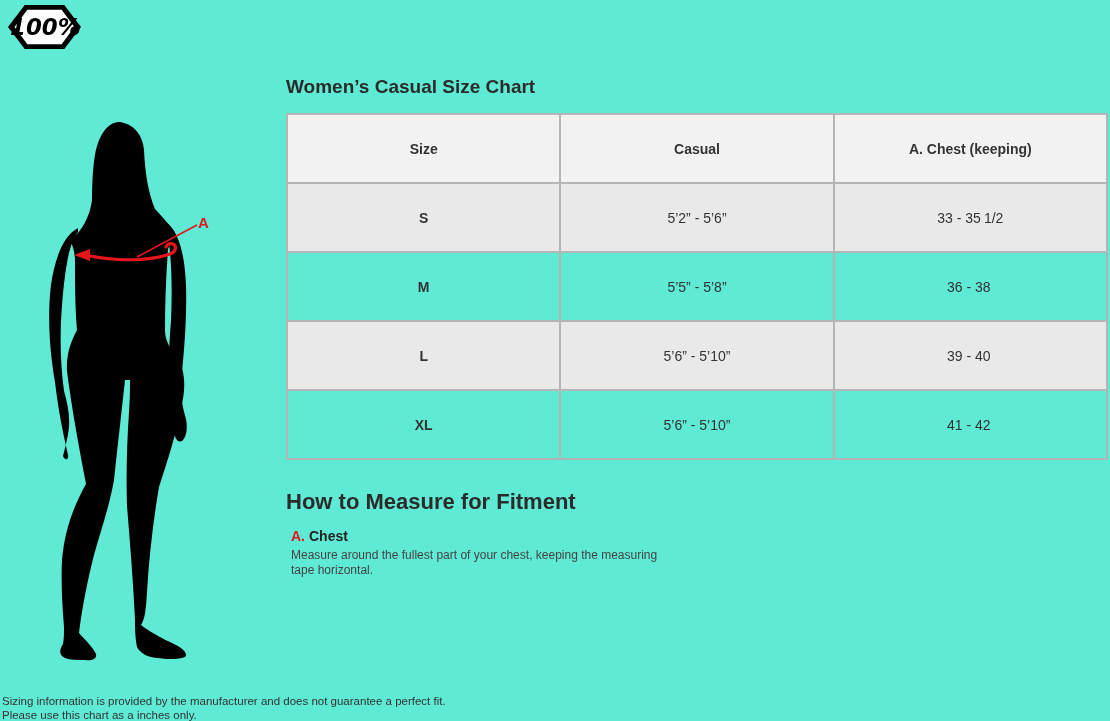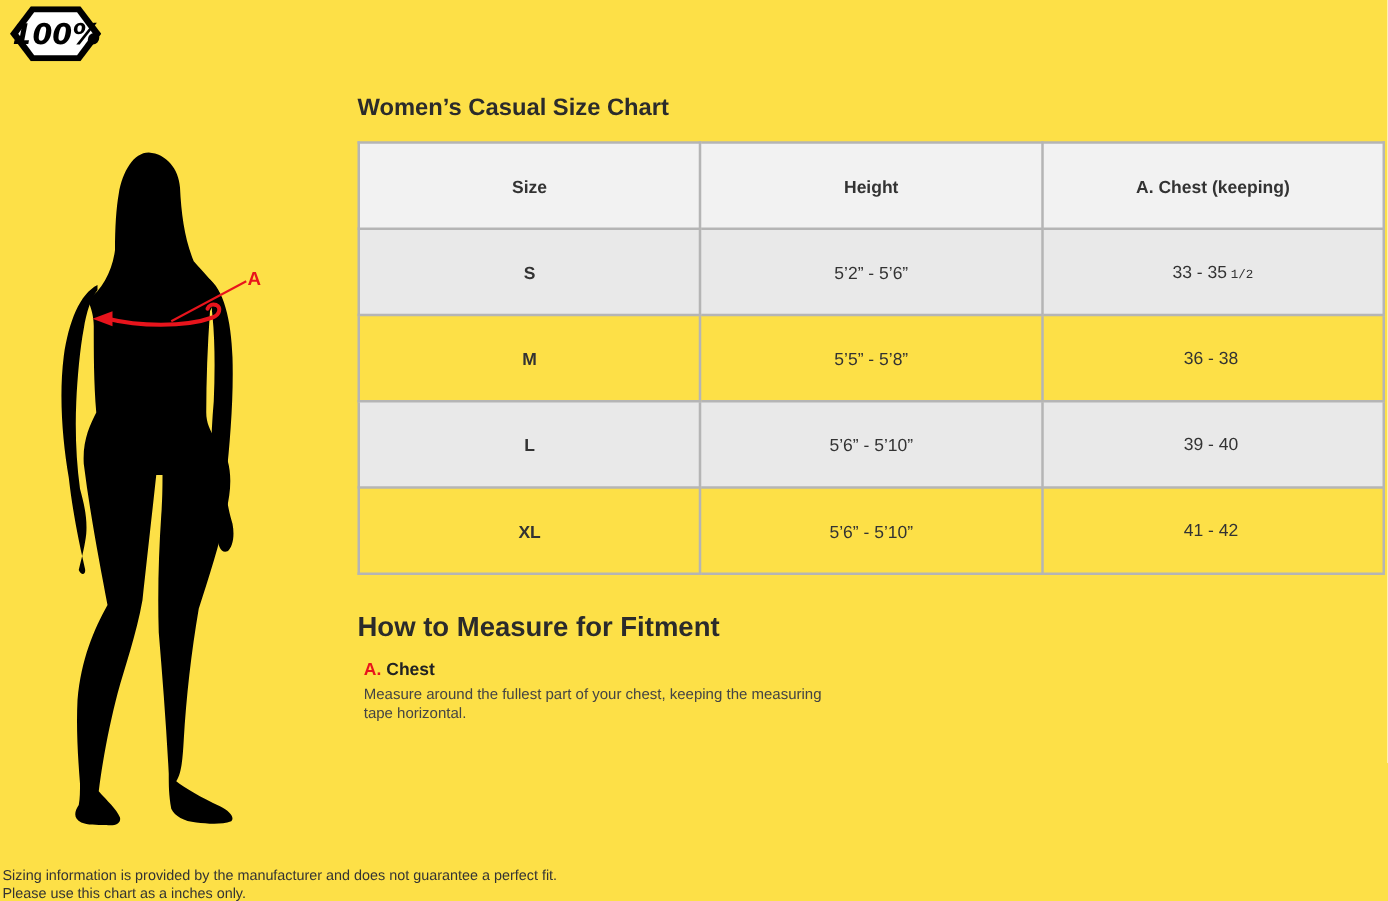--- a/index.html
+++ b/index.html
@@ -1,35 +1,35 @@
 <!DOCTYPE html>
 <html><head>
 <meta charset="utf-8">
 <style>
   html,body{margin:0;padding:0;background:#fff;font-family:"Liberation Sans",sans-serif;}
-  .page{position:relative;width:1110px;height:721px;background:#fde047;overflow:hidden;}
+  .page{position:relative;width:1110px;height:721px;background:#5eead4;overflow:hidden;}
 
   
   .logo{position:absolute;left:8px;top:5px;width:73px;height:44px;}
 
   
   .figure{position:absolute;left:30px;top:112px;width:235px;height:560px;}
 
   
   .content{position:absolute;left:286px;top:77px;width:673px;}
   h1.chart-title{margin:0;font-size:19px;line-height:20px;font-weight:bold;color:#2b2b2b;}
   table.size-chart{width:822px;margin-top:16px;border-collapse:collapse;table-layout:fixed;}
   table.size-chart th, table.size-chart td{
     border:2px solid #b5b5b5;height:37px;text-align:center;vertical-align:middle;
     font-size:14px;color:#333;padding:15px;}
   table.size-chart th{background:#f2f2f2;font-weight:bold;}
   table.size-chart tr.stripe td{background:#e9e9e9;}
   td.size-col{font-weight:bold;}
   td.val{font-size:14.5px;}
-  .frac{font-size:10px;margin-left:3px;font-family:Liberation Mono, monospace;}
+  .frac{font-size:14px;margin-left:3px;}
 
   h2.measure-title{margin:32px 0 0 0;font-size:22px;line-height:20px;font-weight:bold;color:#2b2b2b;}
   .measure-item{margin-top:15px;padding-left:5px;}
   .measure-label{color:#e8141c;font-weight:bold;font-size:14px;}
   .measure-name{color:#222;font-weight:bold;font-size:14px;margin-left:4px;}
   .measure-desc{margin:3px 0 0 0;font-size:12px;line-height:15px;color:#444;max-width:372px;}
 
   .footer{position:absolute;left:2px;top:694px;font-size:11.5px;line-height:14px;color:#333;}
 </style>
 </head>
@@ -118,21 +118,21 @@
   </svg>
 
   <div class="content">
 
     <h1 class="chart-title">Women’s Casual Size Chart</h1>
 
     <table class="size-chart">
       <thead>
         <tr>
           <th>Size</th>
-          <th>Height</th>
+          <th>Casual</th>
           <th>A. Chest (keeping)</th>
         </tr>
       </thead>
       <tbody>
         <tr class="stripe">
           <td class="size-col">S</td>
           <td class="val">5’2” - 5’6”</td>
           <td class="val"><span>33 - 35</span><span class="frac">1/2</span></td>
         </tr>
         <tr>

